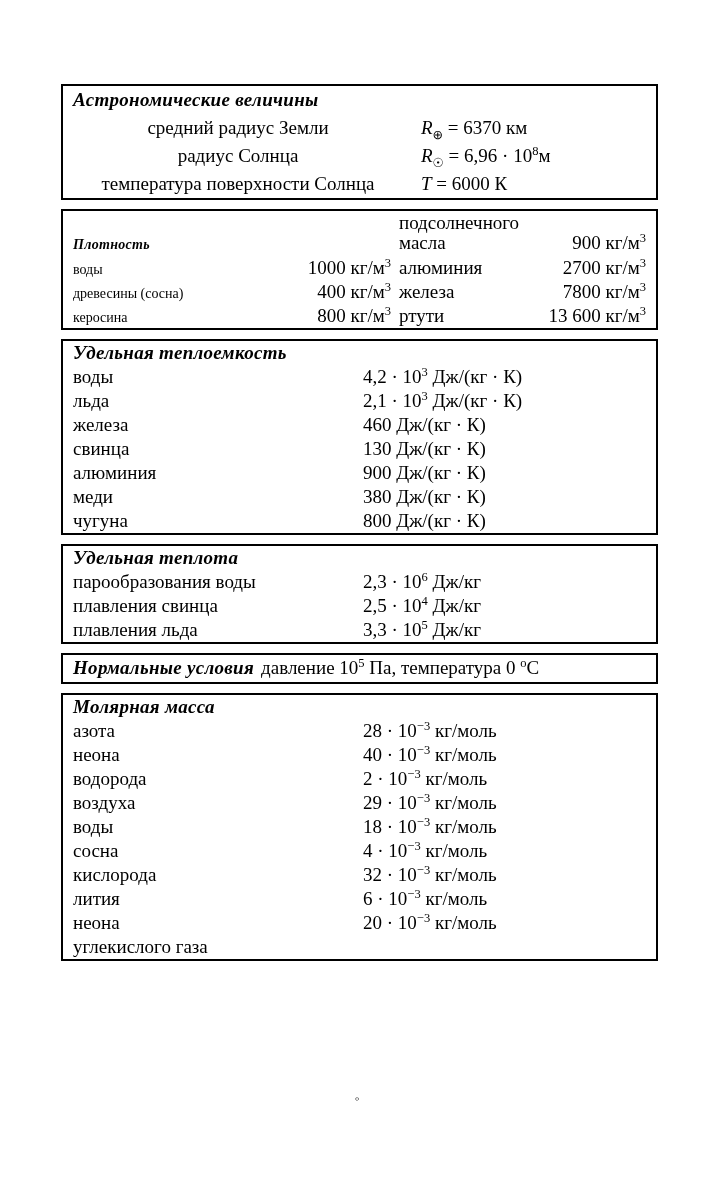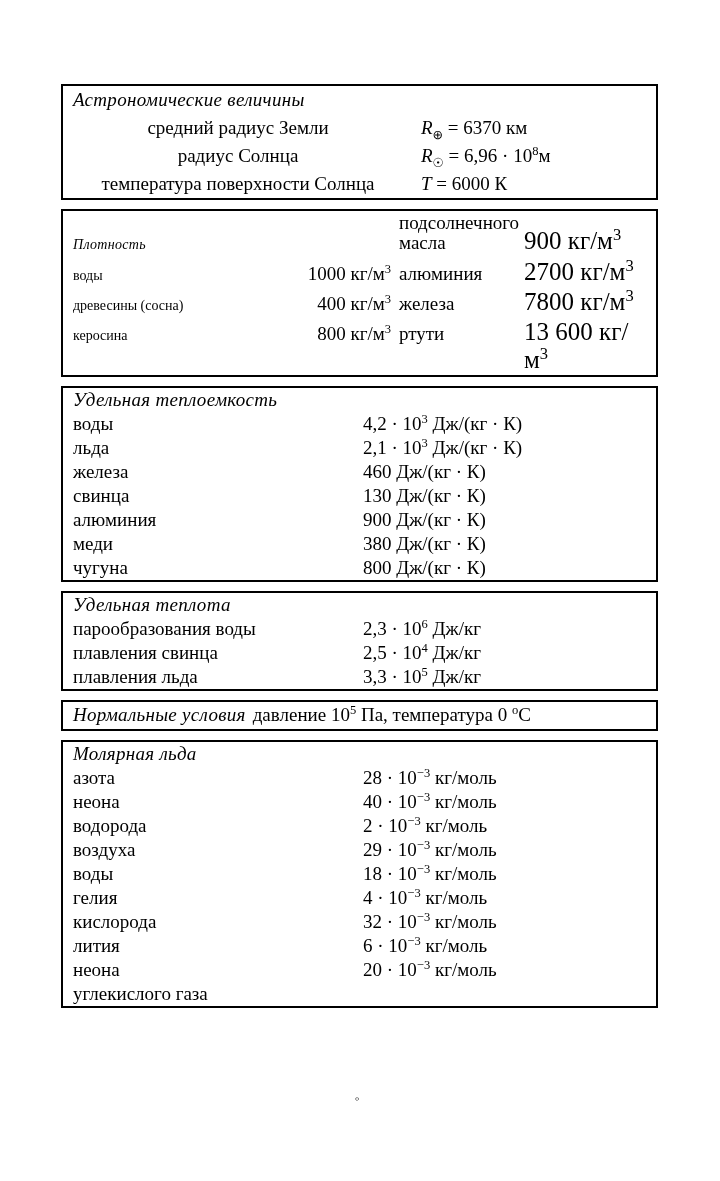--- a/index.html
+++ b/index.html
@@ -34,21 +34,21 @@
     box-sizing: border-box;
   }
   .row {
     display: flex;
     align-items: baseline;
     padding: 1px 10px 1px 10px;
     box-sizing: border-box;
   }
   .hdr {
     font-style: italic;
-    font-weight: normal;
+    font-weight: bold;
     font-size: 19px;
     letter-spacing: 0.3px;
   }
   .lbl {
     font-size: 19px;
   }
   .val {
     font-size: 19px;
     white-space: nowrap;
   }
@@ -59,21 +59,21 @@
   
   #astro .row { padding-top: 3px; padding-bottom: 3px; }
   #astro .lbl { width: 330px; text-align: center; }
   #astro .val { flex: 1; text-align: left; padding-left: 18px;}
 
   
   #density .drow { display: flex; align-items: baseline; padding: 1px 10px; }
   #density .c1 { width: 198px; font-size: 14px; }
   #density .c2 { width: 120px; font-size: 19px; text-align: right; }
   #density .c3 { width: 125px; font-size: 19px; padding-left: 8px; }
-  #density .c4 { flex: 1; font-size: 25px; }
+  #density .c4 { flex: 1; font-size: 19px; text-align: right; }
   #density .toprow { padding-top: 2px; padding-bottom: 2px; }
   #density .stacked { display: inline-block; line-height: 1.05; }
 
   
   .two .lbl { width: 290px; }
   .two .val { flex: 1; }
 
   
   #normal .row { padding-top: 2px; padding-bottom: 3px; }
 
@@ -195,21 +195,21 @@
 
     <div class="tbl" id="normal">
       <div class="row">
         <div class="hdr" style="margin-right:7px;">Нормальные условия</div>
         <div class="val">давление 10<sup>5</sup> Па, температура 0 <sup>o</sup>С</div>
       </div>
     </div>
 
     <div class="tbl two" id="molar">
       <div class="row">
-        <div class="hdr">Молярная льда</div>
+        <div class="hdr">Молярная масса</div>
       </div>
       <div class="row">
         <div class="lbl">азота</div>
         <div class="val">28 · 10<sup>−3</sup> кг/моль</div>
       </div>
       <div class="row">
         <div class="lbl">неона</div>
         <div class="val">40 · 10<sup>−3</sup> кг/моль</div>
       </div>
       <div class="row">
@@ -218,21 +218,21 @@
       </div>
       <div class="row">
         <div class="lbl">воздуха</div>
         <div class="val">29 · 10<sup>−3</sup> кг/моль</div>
       </div>
       <div class="row">
         <div class="lbl">воды</div>
         <div class="val">18 · 10<sup>−3</sup> кг/моль</div>
       </div>
       <div class="row">
-        <div class="lbl">гелия</div>
+        <div class="lbl">сосна</div>
         <div class="val">4 · 10<sup>−3</sup> кг/моль</div>
       </div>
       <div class="row">
         <div class="lbl">кислорода</div>
         <div class="val">32 · 10<sup>−3</sup> кг/моль</div>
       </div>
       <div class="row">
         <div class="lbl">лития</div>
         <div class="val">6 · 10<sup>−3</sup> кг/моль</div>
       </div>

